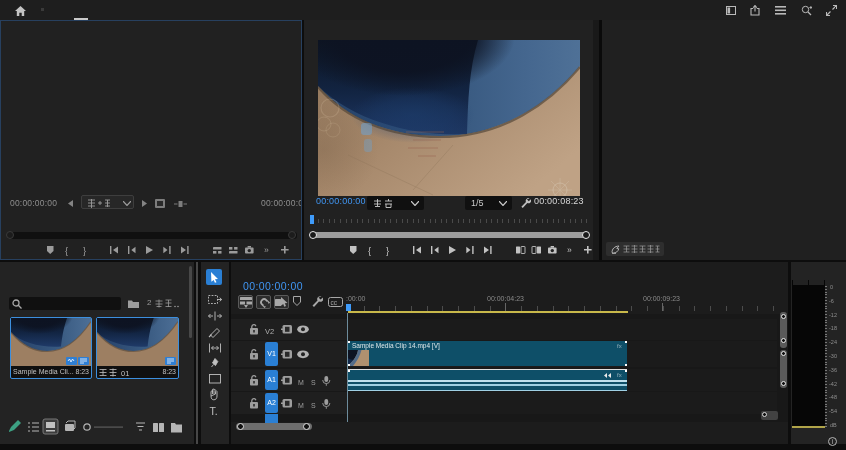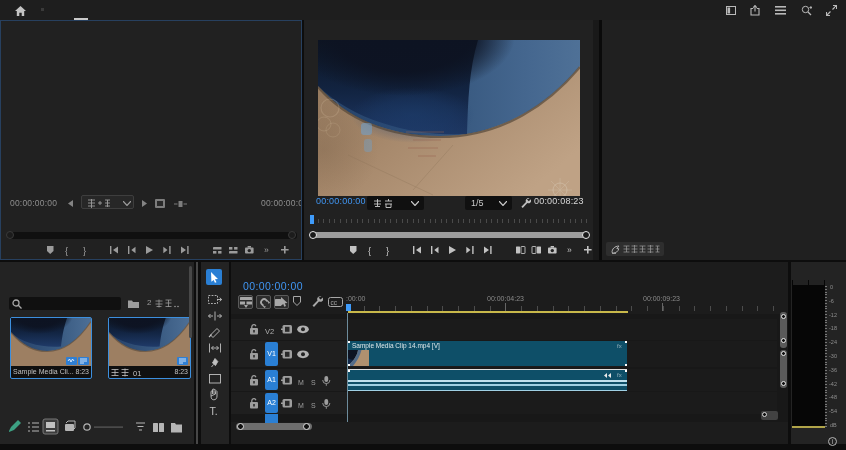--- a/index.html
+++ b/index.html
@@ -340,21 +340,21 @@
           <svg width="11" height="8">
             <path d="M2 4 l1.5 -2 l1.5 3 l1.5 -3 l1.5 2" stroke="#fff" stroke-width="0.8" fill="none"></path>
           </svg>
         </div>
     <div class="abs" style="left:67px;top:39px;width:11px;height:8px;background:#2f7fd4;border-radius:1px;">
           <svg width="11" height="8">
             <path d="M2 2 h7 M2 4 h7 M2 6 h4" stroke="#fff" stroke-width="0.8"></path>
           </svg>
         </div>
   </div>
-  <div class="abs" style="left:108px;top:55px;width:83px;height:62px;border:1px solid #3c8fde;border-radius:2px;background:#101010;">
+  <div class="abs" style="left:96px;top:55px;width:83px;height:62px;border:1px solid #3c8fde;border-radius:2px;background:#101010;">
     <svg class="abs" style="left:0;top:0" width="81" height="48" viewBox="0 0 80 48" preserveAspectRatio="none">
       <rect fill="#9d7f62" width="80" height="48"></rect>
       <path d="M0,14 C10,26 22,33 36,33 C56,33 70,18 80,3 L80,0 L0,0 Z" fill="url(#tpool2)"></path>
       <path d="M0,0 L56,0 C52,12 51,20 50,28.5 C32,30 10,25 0,14 Z" fill="url(#dgrad2)"></path>
       <ellipse cx="28" cy="-2" rx="34" ry="18" fill="url(#deep2)"></ellipse>
       <path d="M0,14.5 C10,26.5 22,33.5 36,33.5 C56,33.5 70,18.5 80,3.5" stroke="#564838" stroke-width="1.2" fill="none" opacity="0.6"></path>
     </svg>
     <svg class="abs" style="left:2px;top:50px" width="40" height="9" viewBox="0 0 40 9">
       <g stroke="#c0c0c0" stroke-width="0.8" fill="none">
         <path d="M0.5 1.5 h7 M0.5 4.5 h7 M0.5 7.5 h7 M4 1.5 v6"></path>

